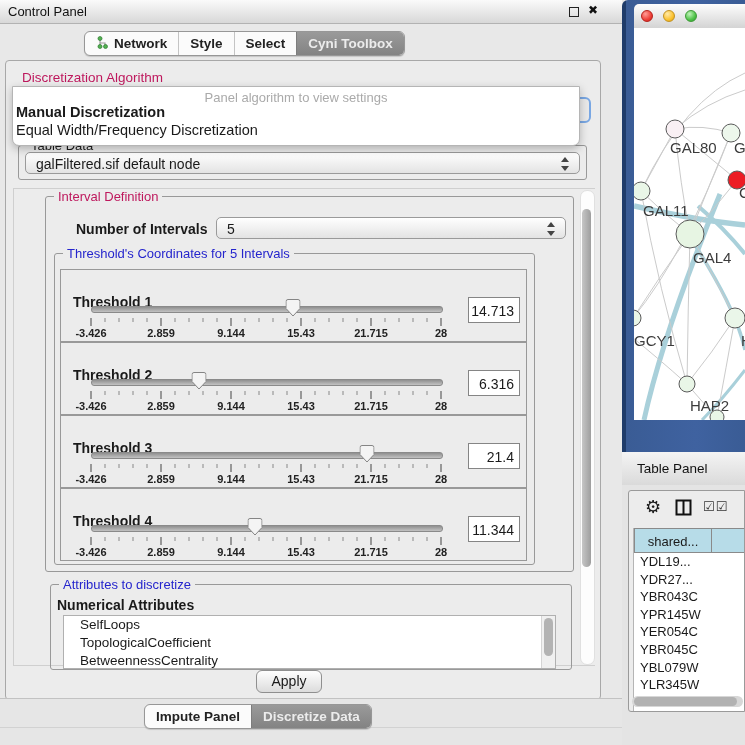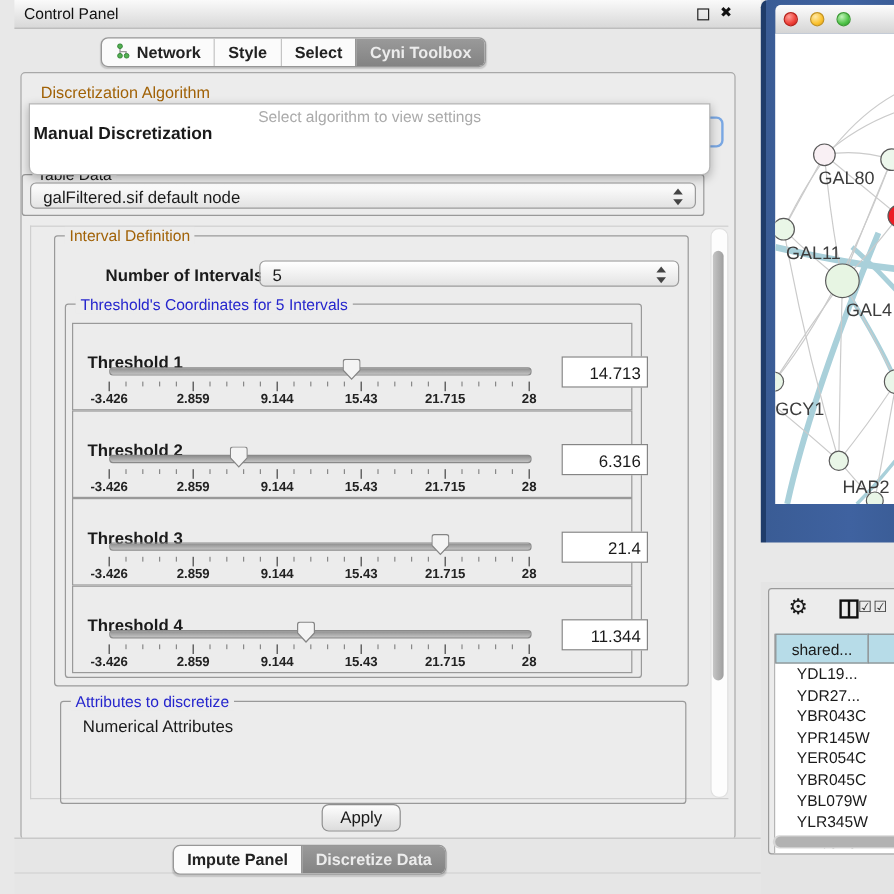--- a/index.html
+++ b/index.html
@@ -1,18 +1,18 @@
 <!DOCTYPE html>
 <html><head>
 <meta charset="utf-8">
 <style>
   html,body{margin:0;padding:0;}
   #app{position:relative;width:745px;height:745px;background:#e8e8e8;overflow:hidden;
        font-family:"Liberation Sans",sans-serif;color:#1a1a1a;}
-  .abs{position:absolute;margin-left:12px;}
+  .abs{position:absolute;}
 
   
   .titlebar{left:0;top:0;width:622px;height:23px;background:linear-gradient(#fafafa,#d8d8d8);
             border-bottom:1px solid #b2b2b2;}
   .titlebar .title{position:absolute;left:8px;top:4px;font-size:13px;color:#111;}
   .float-btn{position:absolute;left:569px;top:7px;width:8px;height:8px;border:1.5px solid #222;background:transparent;}
   .close-btn{position:absolute;left:588px;top:3px;font-size:12px;font-weight:bold;color:#111;font-family:"DejaVu Sans",sans-serif;}
 
   
   .tabgroup{position:absolute;display:flex;height:23px;border:1px solid #979797;border-radius:6px;
@@ -21,21 +21,21 @@
        border-left:1px solid #c4c4c4;white-space:nowrap;cursor:default;}
   .tab:first-child{border-left:none;}
   .tab.sel{background:linear-gradient(#9a9a9a,#838383);color:#ececec;border-left:1px solid #7d7d7d;}
   .tab .ticon{margin-right:5px;display:inline-block;}
 
   
   .content-panel{left:5px;top:60px;width:594px;height:638px;background:#ececec;
                  border:1px solid #a8a8a8;border-radius:4px;}
   .group{position:absolute;border:1px solid #999;border-radius:3px;}
   .group-label{position:absolute;top:-8px;left:8px;background:#ececec;padding:0 4px;font-size:13px;line-height:15px;}
-  .green{color:#a16207;} .blue{color:#2525cd;}
+  .green{color:#be185d;} .blue{color:#2525cd;}
 
   .combo{position:absolute;height:22px;border:1px solid #9a9a9a;border-radius:5px;
          background:linear-gradient(#ffffff,#e3e3e3);font-size:14px;line-height:22px;
          padding-left:10px;box-sizing:border-box;}
   .spinner{position:absolute;right:9px;top:4px;width:9px;height:14px;}
   .spinner i{position:absolute;left:0;width:0;height:0;border-left:4.5px solid transparent;border-right:4.5px solid transparent;}
   .spinner .up{top:0;border-bottom:5px solid #444;}
   .spinner .dn{bottom:0;border-top:5px solid #444;}
 
   
@@ -51,21 +51,21 @@
   .th-label{position:absolute;left:12px;top:24px;font-size:14px;font-weight:bold;}
   .slider{position:absolute;left:30px;top:36px;width:350px;height:32px;}
   .slider-track{position:absolute;left:0;top:0;width:100%;height:5px;border-radius:3px;
                 background:linear-gradient(#8f8f8f,#c2c2c2);border:1px solid #8a8a8a;}
   .slider-thumb{position:absolute;top:-7px;width:15px;height:18px;transform:translateX(-50%);}
   .slider-ticks{position:absolute;left:0;top:12px;width:100%;height:8px;}
   .tick{position:absolute;top:0;width:1px;height:4px;background:#888;transform:translateX(-50%);}
   .tick.major{height:8px;background:#444;}
   .tick-labels{position:absolute;left:0;top:21px;width:100%;height:12px;}
   .tick-labels span{position:absolute;transform:translateX(-50%);font-size:11px;font-weight:bold;color:#222;white-space:nowrap;}
-  .th-value{position:absolute;left:407px;top:27px;width:72px;height:26px;background:#fff;border:1px solid #858585;
+  .th-value{position:absolute;left:407px;top:27px;width:52px;height:26px;background:#fff;border:1px solid #858585;
             font-size:14px;line-height:26px;text-align:right;padding-right:5px;box-sizing:border-box;}
 
   
   .vscroll{left:580px;top:190px;width:13px;height:473px;background:#fdfdfd;border-radius:7px;
            border:1px solid #e0e0e0;}
   .vscroll .thumb{position:absolute;left:1px;top:18px;width:9px;height:358px;border-radius:5px;
                   background:linear-gradient(90deg,#c6c6c6,#9e9e9e);}
   .viewport-line{left:13px;top:188px;width:581px;height:476px;border:1px solid #cfcfcf;border-right:none;}
 
   
@@ -144,22 +144,23 @@
       </div>
   </div>
 
   <div class="abs content-panel"></div>
 
   <div class="abs green" style="left:22px;top:70px;font-size:13.5px;z-index:1;">Discretization Algorithm</div>
 
   <div class="abs combo-fragment"></div>
 
   <div class="abs popup">
-    <div class="hdr">Select algorithm to view settings</div>
+    <div class="hdr">Panel algorithm to view settings</div>
     <div class="opt" style="top:17px;font-weight:bold;">Manual Discretization</div>
+    <div class="opt" style="top:35px;">Equal Width/Frequency Discretization</div>
   </div>
 
   <div class="group" style="left:18px;top:145px;width:567px;height:33px;">
     <span class="group-label">Table Data</span>
     <div class="combo" style="left:6px;top:6px;width:555px;">
       <span>galFiltered.sif default node</span>
       <span class="spinner">
           <i class="up"></i>
           <i class="dn"></i>
         </span>
@@ -371,21 +372,31 @@
               <span style="left: 100%;">28</span>
             </div>
         </div>
         <div class="th-value">11.344</div>
       </div>
     </div>
   </div>
 
   <div class="group" style="left:50px;top:584px;width:520px;height:84px;">
     <span class="group-label blue">Attributes to discretize</span>
-    <div class="abs" style="left:6px;top:12px;font-size:14px;font-weight:normal;">Numerical Attributes</div>
+    <div class="abs" style="left:6px;top:12px;font-size:14px;font-weight:bold;">Numerical Attributes</div>
+    <div class="attr-list">
+      <div class="list-inner">
+          <div class="list-item">SelfLoops</div>
+          <div class="list-item">TopologicalCoefficient</div>
+          <div class="list-item">BetweennessCentrality</div>
+        </div>
+      <div class="attr-scroll">
+          <div class="thumb"></div>
+        </div>
+    </div>
   </div>
 
   <div class="abs apply-btn">Apply</div>
 
   <div class="abs bottom-strip"></div>
   <div class="abs bottom-line"></div>
 
   <div class="tabgroup" style="left:144px;top:704px;">
     <div class="tab">
         <span>Impute Panel</span>
@@ -451,20 +462,23 @@
         <text x="105" y="170">C</text>
         <text x="9" y="188">GAL11</text>
         <text x="59" y="235">GAL4</text>
         <text x="0" y="318">GCY1</text>
         <text x="107" y="318">H</text>
         <text x="56" y="383">HAP2</text>
       </g>
     </svg>
   </div>
 
+  <div class="abs tp-header">
+    <span class="t">Table Panel</span>
+  </div>
   <div class="abs tp-body">
     <div class="tp-box">
       <span class="gear">⚙</span>
       <span class="abs" style="left:46px;top:8px;">
         <svg width="17" height="17" viewBox="0 0 17 17">
             <rect x="1.5" y="1.5" width="14" height="14" fill="none" stroke="#111" stroke-width="2"></rect>
             <line x1="8.5" y1="1.5" x2="8.5" y2="15.5" stroke="#111" stroke-width="2"></line>
           </svg>
       </span>
       <span class="checks">☑☑</span>

